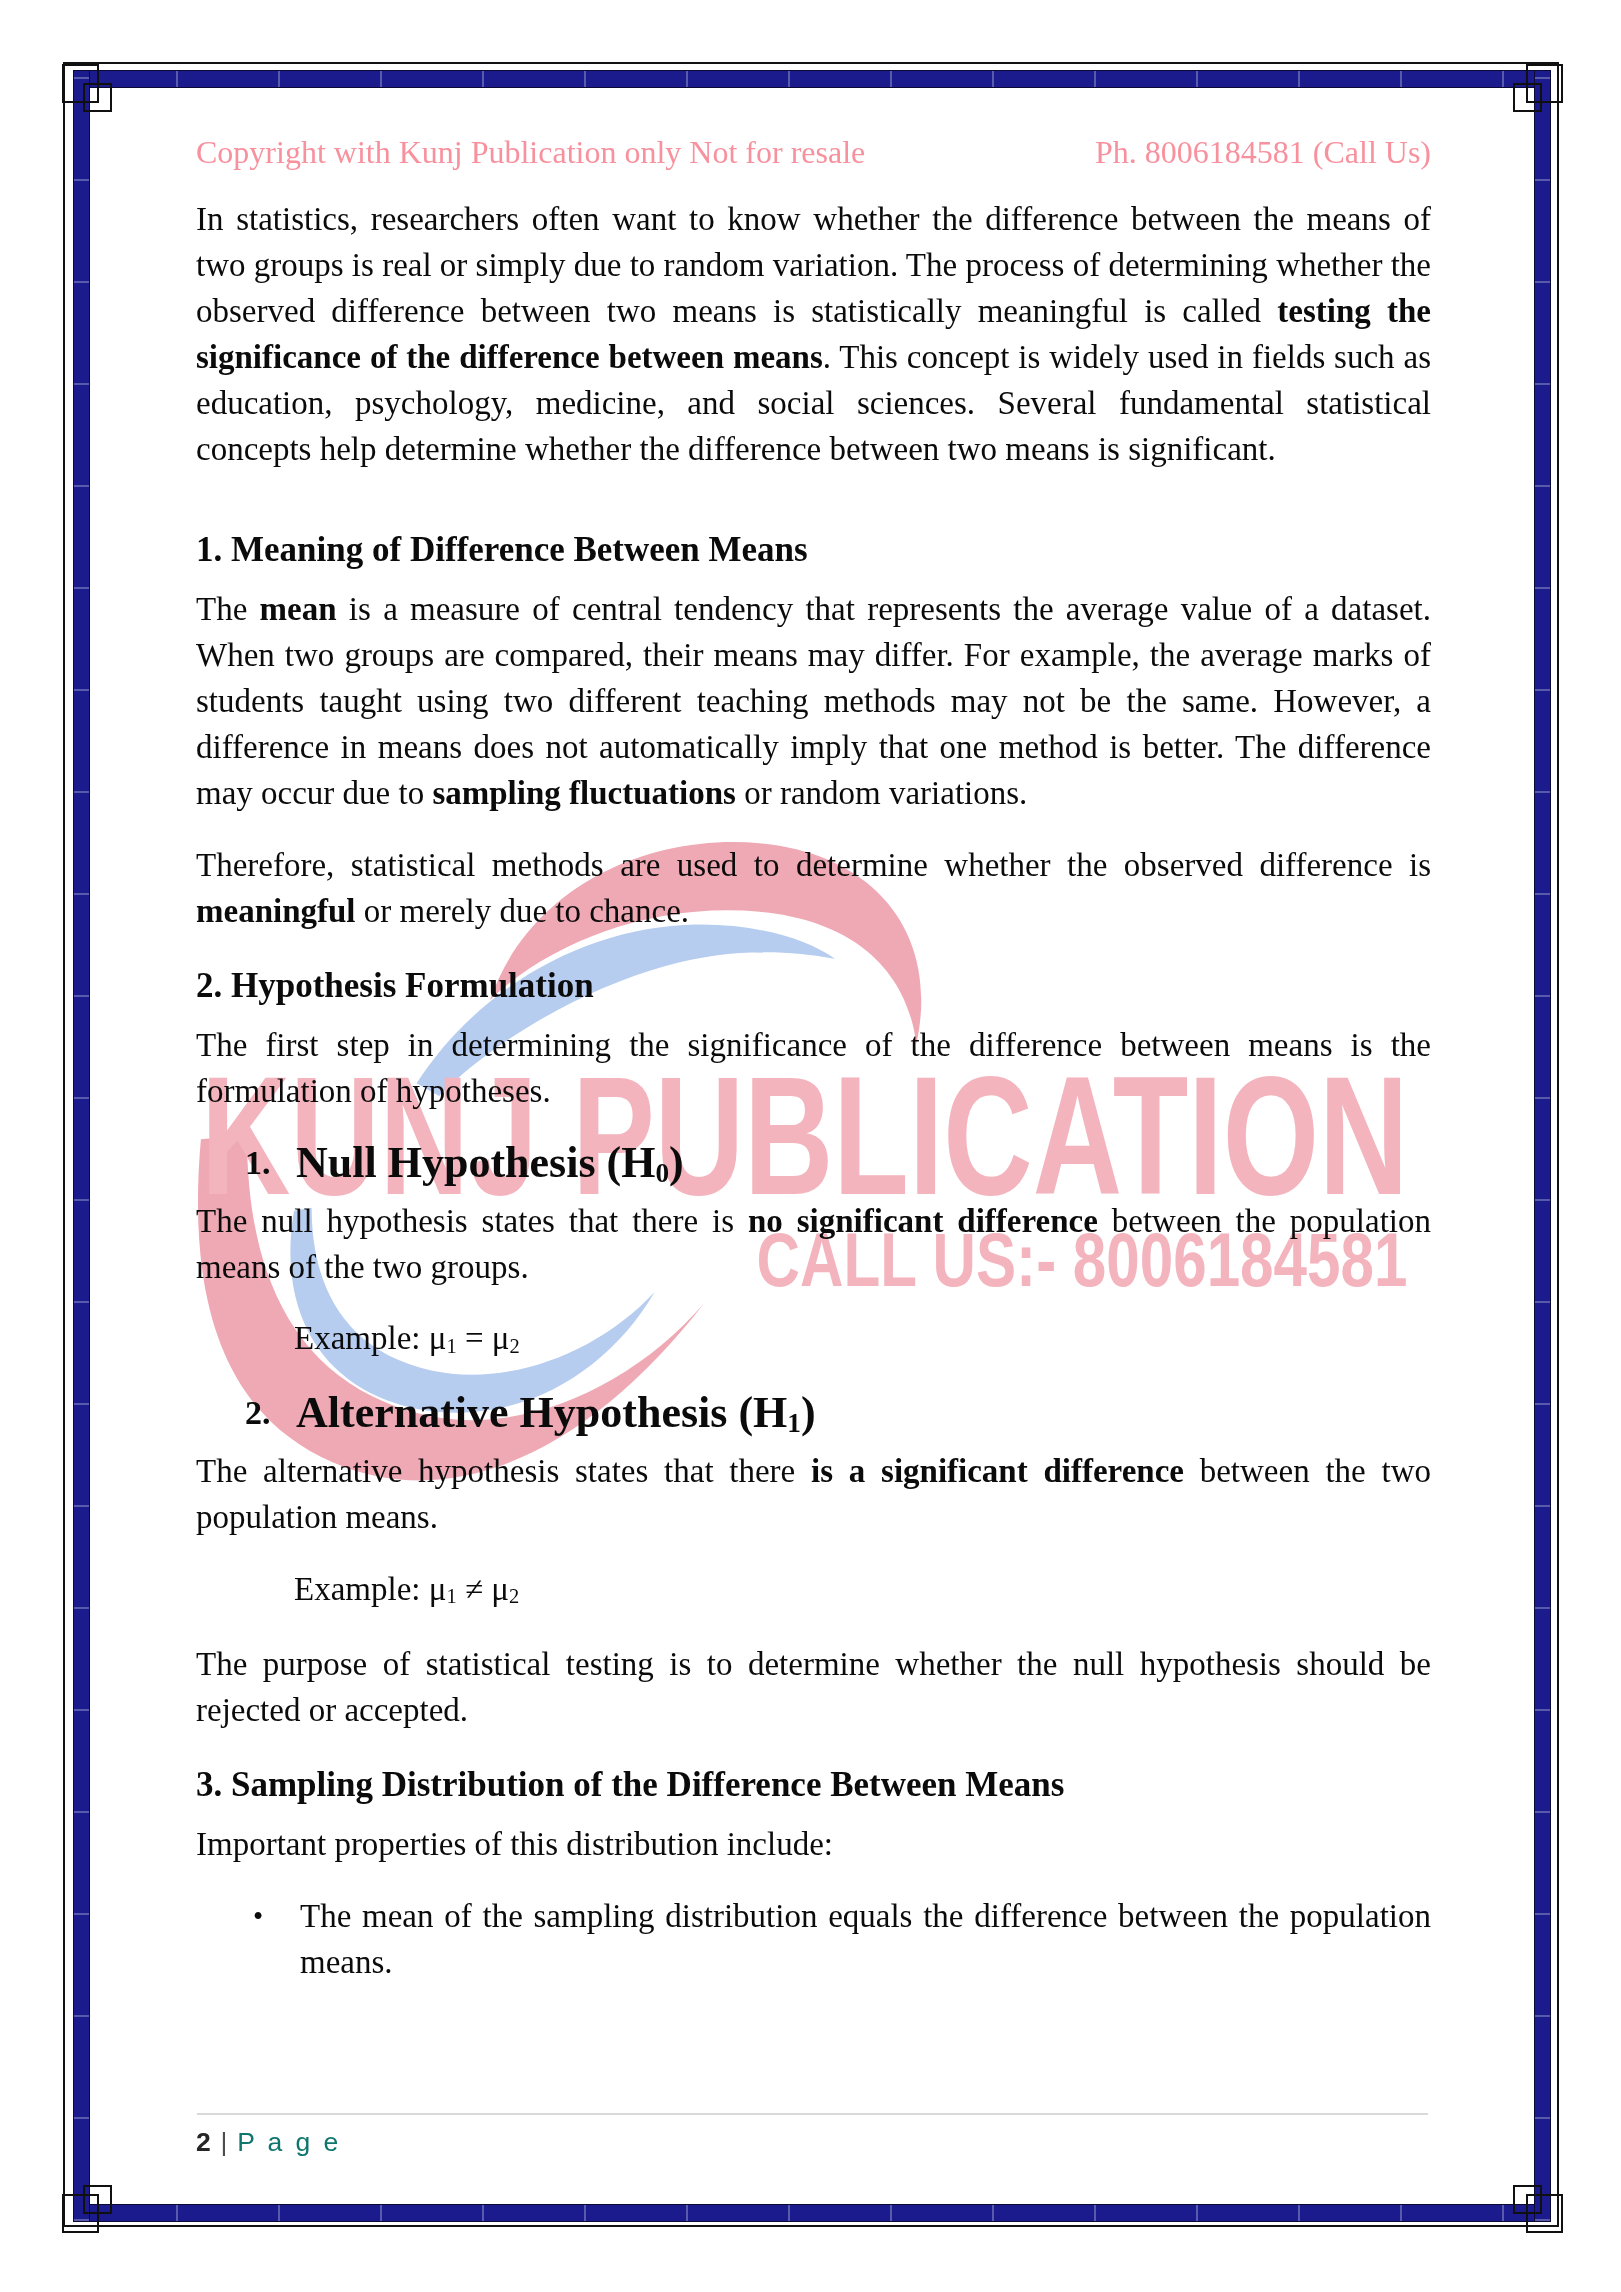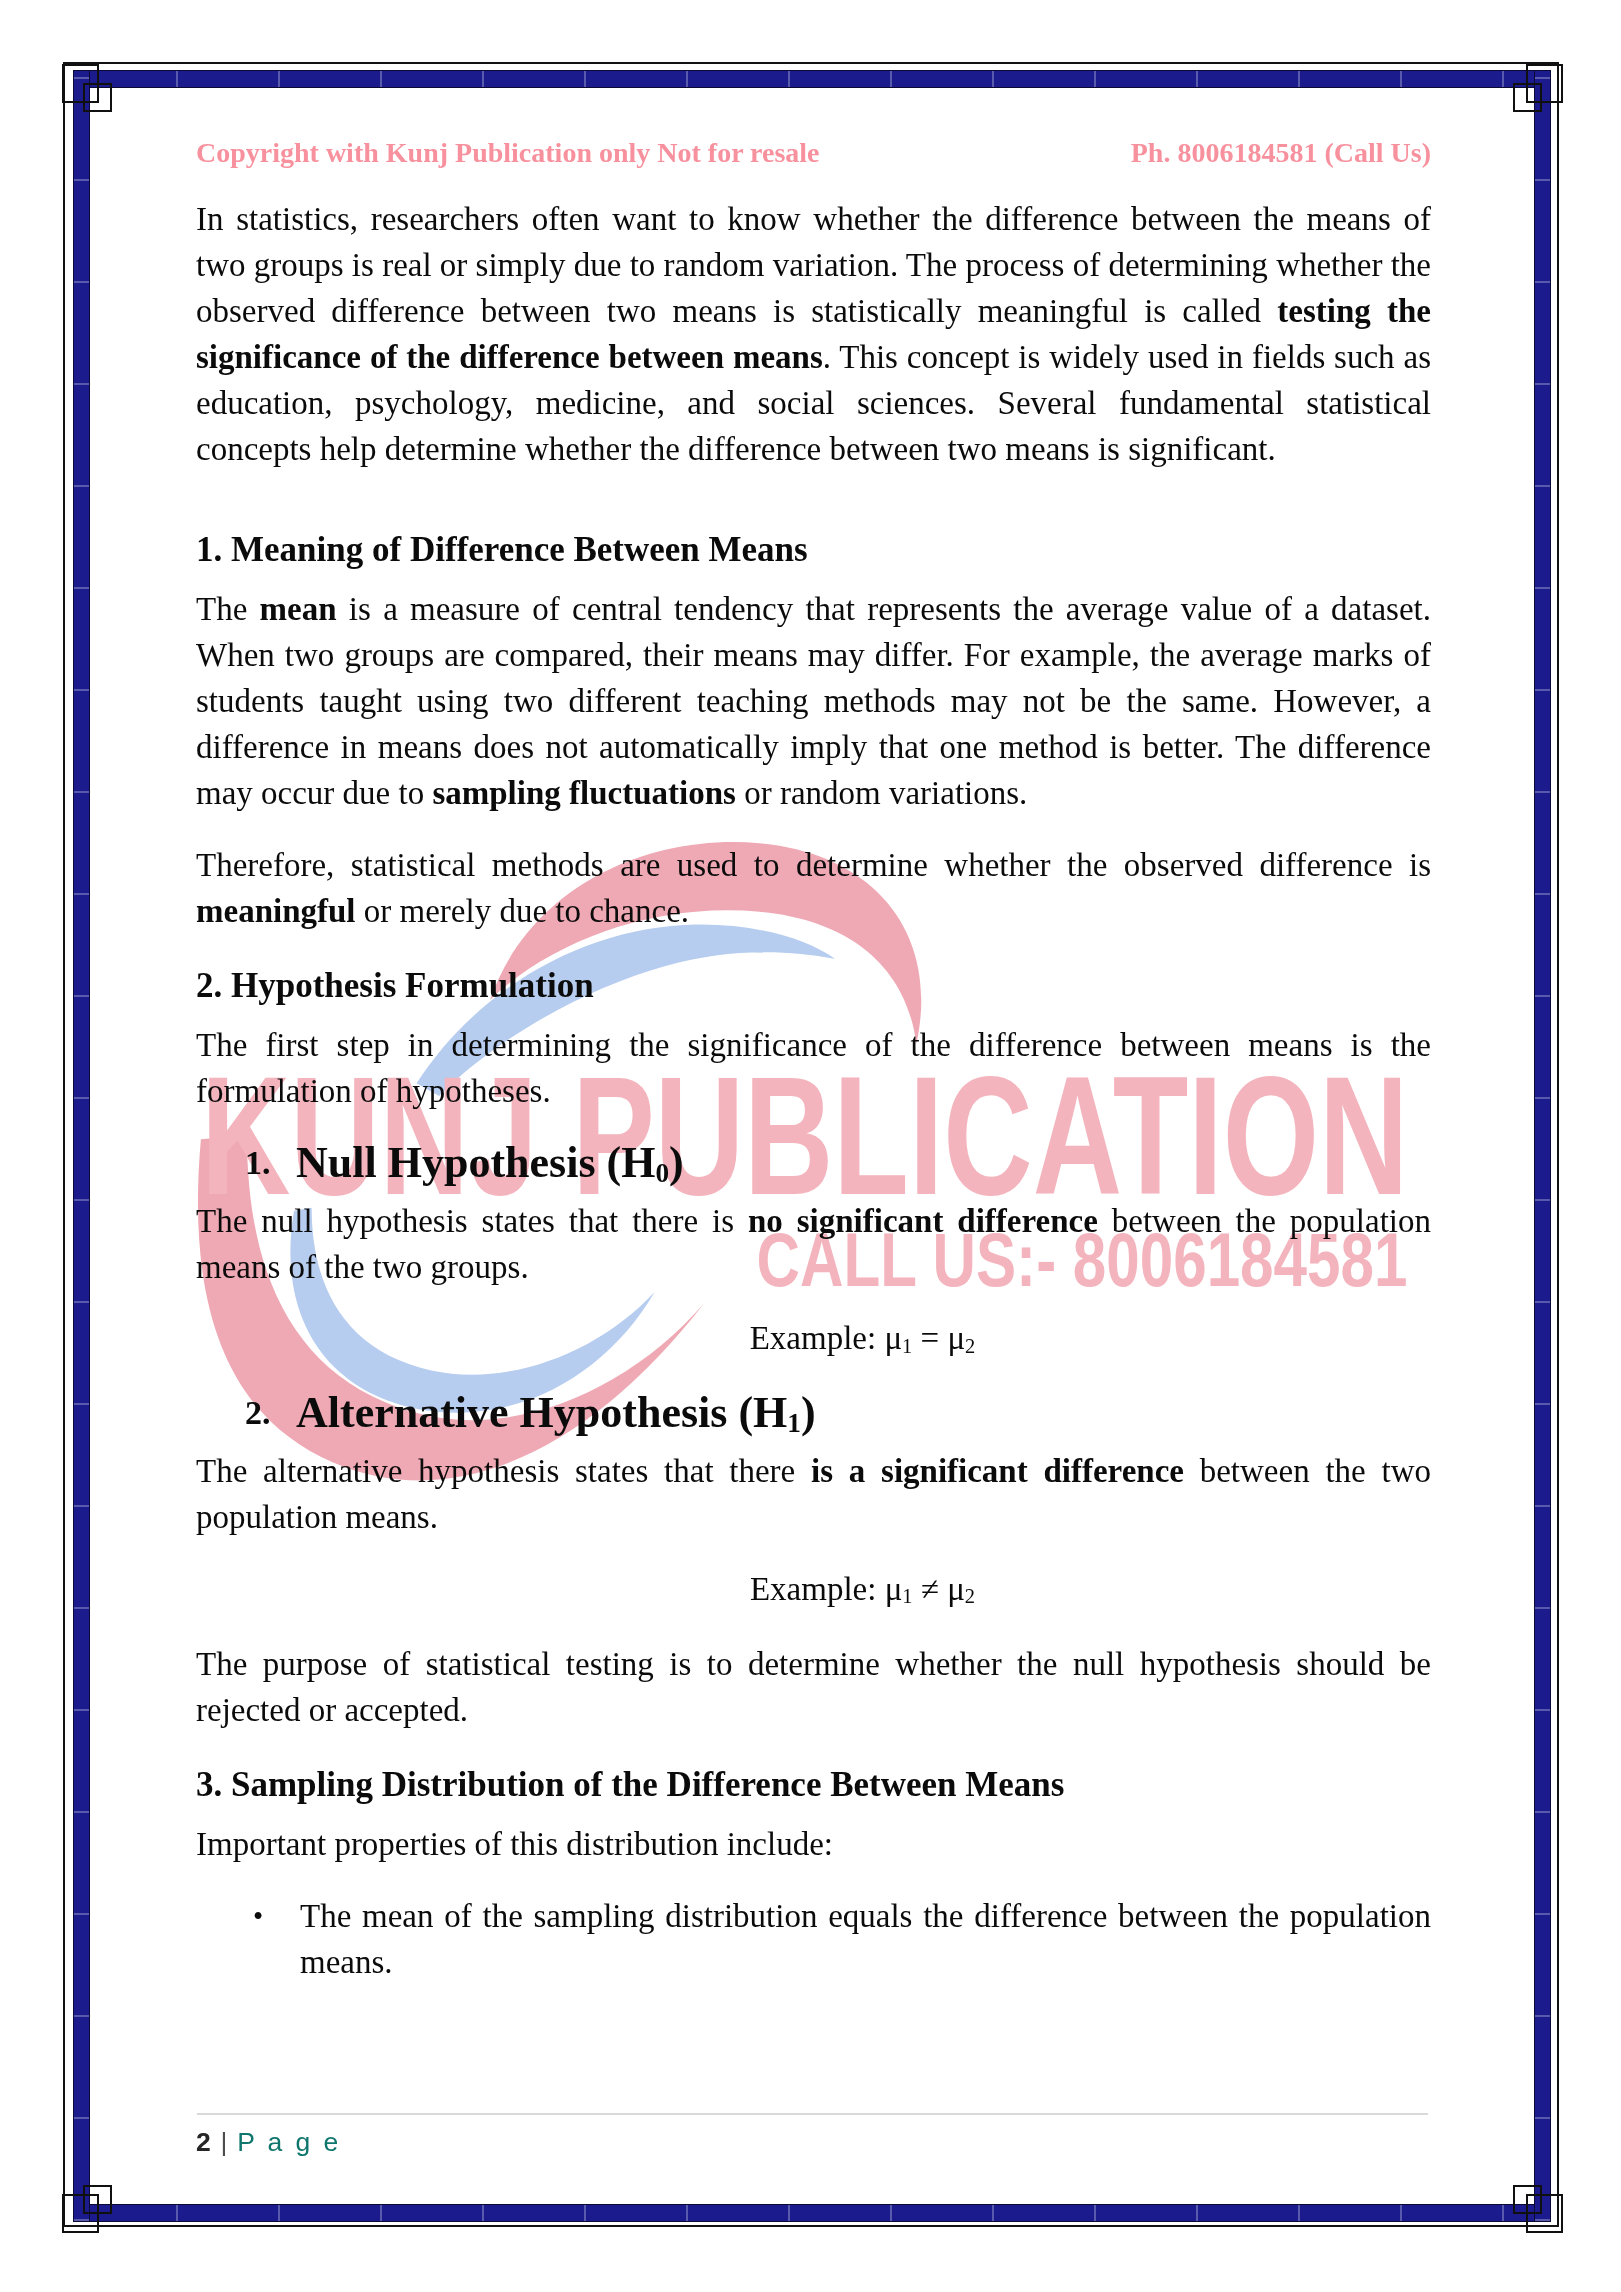--- a/index.html
+++ b/index.html
@@ -24,31 +24,31 @@
   .corner-sq{position:absolute;border:2.9px solid #101010;background:transparent;z-index:3;}
   
   .watermark{position:absolute;left:0;top:0;width:1621px;height:2293px;z-index:0;}
   
   .content{
     position:relative;z-index:2;padding:131px 190px 0 196px;
     font-size:33px;line-height:46px;text-align:justify;
   }
   .hdr{
     display:flex;justify-content:space-between;align-items:baseline;
-    font-weight:bold;font-size:28px;line-height:43px;color:var(--pink-header,#f8919e);
+    font-weight:normal;font-size:32px;line-height:43px;color:var(--pink-header,#f8919e);
     margin-bottom:21.6px;text-align:center;
   }
   p.body{margin:0 0 25.5px 0;}
   .hd{font-weight:bold;font-size:35px;line-height:46px;margin:29px 0 13.7px 0;text-align:left;}
   .hd.first{margin-top:55px;}
   .num-item{display:flex;margin:0 0 11.8px 49px;text-align:left;}
   .num-item .marker{width:51px;font-weight:bold;font-size:34px;flex:none;}
   .num-item .title{font-weight:bold;font-size:44px;}
   .indent{margin-left:98px;}
-  p.example{margin:0 0 7.8px 98px;text-align:center;}
+  p.example{margin:0 0 7.8px 98px;text-align:left;}
   .bullet{display:flex;margin:13.7px 0 0 57px;}
   .bullet .dot{width:47px;flex:none;font-size:29px;}
   .bullet .btext{flex:1;}
   sub{font-size:0.62em;line-height:0;vertical-align:baseline;position:relative;top:0.18em;}
   
   .foot-rule{position:absolute;left:197px;top:2113px;width:1231px;height:2px;background:#d9d9d9;z-index:2;}
   .pagefoot{
     position:absolute;left:196px;top:2127px;z-index:2;
     font-family:"Liberation Sans", sans-serif;font-size:26.5px;color:#808080;
     display:flex;align-items:baseline;

